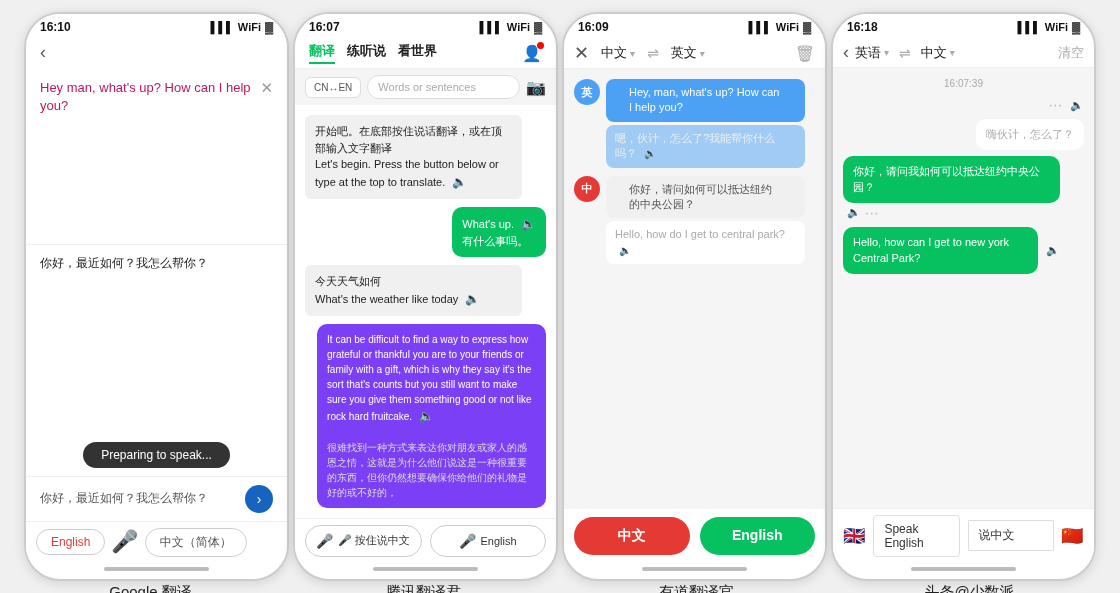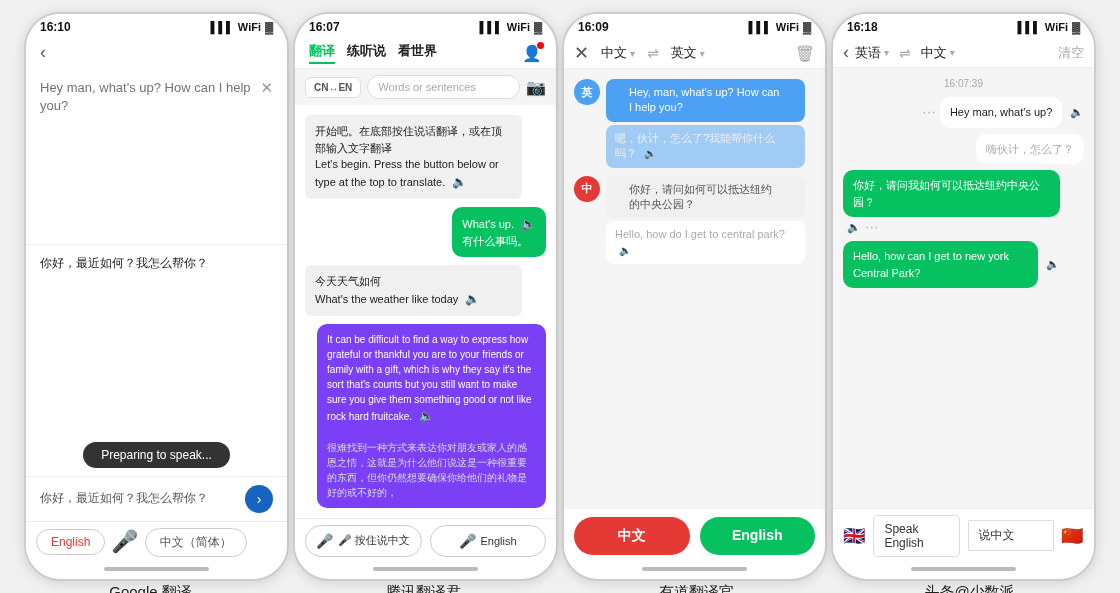--- a/index.html
+++ b/index.html
@@ -77,21 +77,21 @@
       padding: 12px 14px 8px 14px;
       display: flex;
       flex-direction: column;
     }
     .p1-question-row {
       display: flex;
       align-items: flex-start;
       justify-content: space-between;
     }
     .p1-question-text {
-      color: #737373;
+      color: #be185d;
       font-size: 13px;
       line-height: 1.4;
       flex: 1;
     }
     .p1-close { color: #999; font-size: 15px; cursor: pointer; }
     .p1-divider { height: 1px; background: #eee; margin: 0 0 8px 0; }
     .p1-answer-area {
       padding: 0 14px 4px 14px;
     }
     .p1-answer-text {
@@ -217,21 +217,20 @@
       flex-shrink: 0;
     }
     .p2-lang-selector {
       background: #fff;
       border-radius: 6px;
       padding: 4px 8px;
       font-size: 10px;
       color: #555;
       border: 1px solid #ddd;
       flex-shrink: 0;
-      font-weight: bold;
     }
     .p2-search-input {
       flex: 1;
       background: #fff;
       border: 1px solid #ddd;
       border-radius: 16px;
       padding: 5px 10px;
       font-size: 11px;
       color: #aaa;
     }
@@ -734,23 +733,20 @@
           <span style="font-size:10px;color:#aaa">▾</span>
         </div>
         <span class="p4-clear">清空</span>
       </div>
       <div class="p4-body">
         <div class="p4-time-badge">16:07:39</div>
 
         <div class="p4-msg-row right">
           <div class="p4-bubble-row-inner">
             <span class="p4-dots-icon">⋯</span>
-            <div class="p4-bubble white">
-              Hey man, what's up?
-            </div>
             <span class="p4-tts-icon">🔈</span>
           </div>
         </div>
 
         <div class="p4-msg-row right">
           <div class="p4-bubble white" style="color:#aaa">
             嗨伙计，怎么了？
           </div>
         </div>
 

